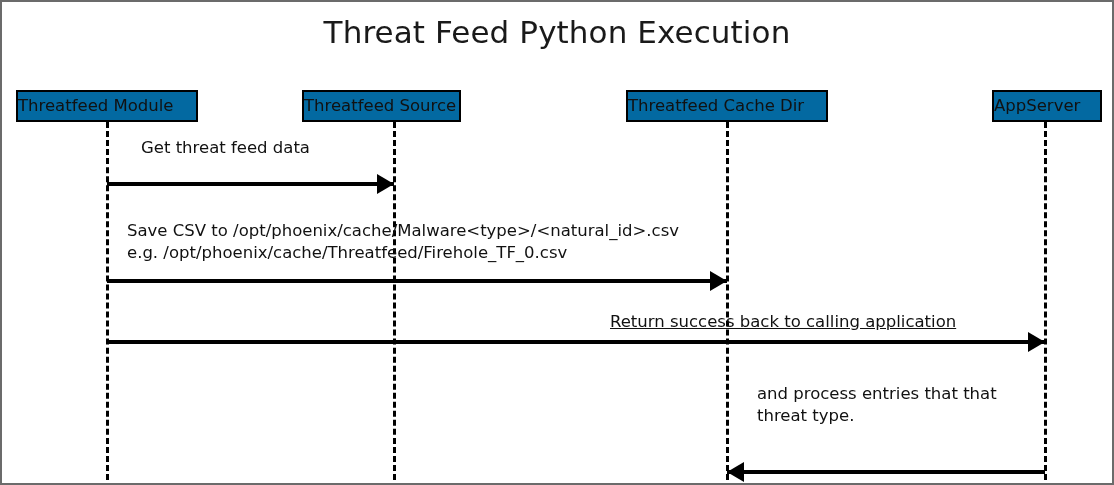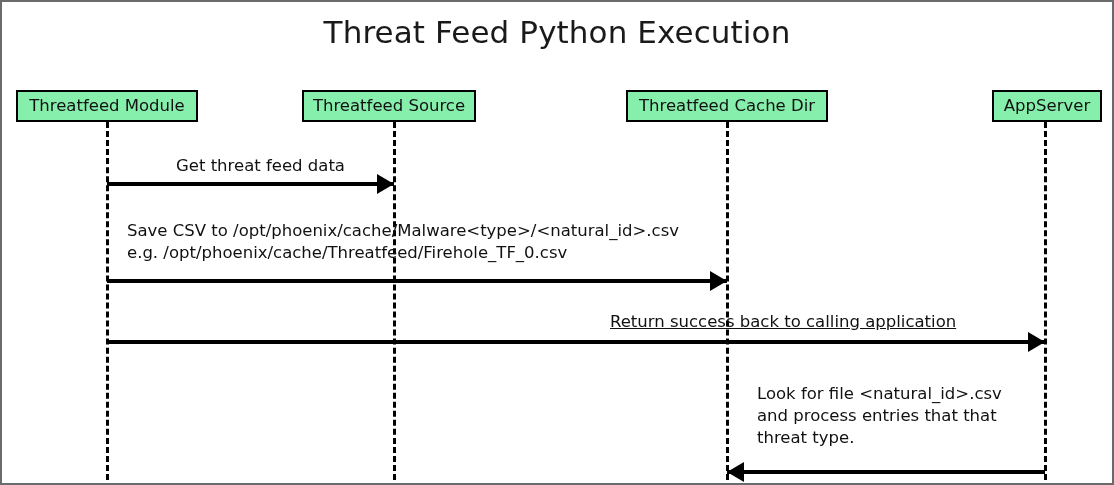--- a/index.html
+++ b/index.html
@@ -34,25 +34,24 @@
     color: #1a1a1a;
     white-space: nowrap;
   }
 
   
   .participant {
     position: absolute;
     top: 88px;
     height: 32px;
     border: 2px solid #000000;
-    background: #86efac;
+    background: #0369a1;
     box-sizing: border-box;
     display: flex;
     align-items: center;
-    justify-content: center;
     z-index: 5;
   }
   .participant-label {
     font-size: 16.5px;
     line-height: 1;
     color: #111111;
     white-space: nowrap;
   }
 
   
@@ -106,52 +105,52 @@
 <body>
 
 <div id="canvas">
 
   <div id="diagram-title">Threat Feed Python Execution</div>
 
   <div id="participants-layer">
       <div class="participant" style="left: 14px; width: 182px;">
         <span class="participant-label">Threatfeed Module</span>
       </div>
-      <div class="participant" style="left: 300px; width: 174px;">
+      <div class="participant" style="left: 300px; width: 159px;">
         <span class="participant-label">Threatfeed Source</span>
       </div>
       <div class="participant" style="left: 624px; width: 202px;">
         <span class="participant-label">Threatfeed Cache Dir</span>
       </div>
       <div class="participant" style="left: 990px; width: 110px;">
         <span class="participant-label">AppServer</span>
       </div>
     </div>
   <div id="lifelines-layer">
       <div class="lifeline" style="left: 104px;"></div>
       <div class="lifeline" style="left: 391px;"></div>
       <div class="lifeline" style="left: 724px;"></div>
       <div class="lifeline" style="left: 1042px;"></div>
     </div>
   <div id="messages-layer">
       <div class="message" style="left: 105px; top: 180px; width: 287px;">
         <div class="msg-line" style="width: 287px;"></div>
         <div class="arrowhead right" style="left: 270px;"></div>
       </div>
-      <div class="msg-label" style="left: 139px; top: 153px; margin-left: 35px;"><div>Get threat feed data</div></div>
+      <div class="msg-label" style="left: 139px; top: 135px;"><div>Get threat feed data</div></div>
       <div class="message" style="left: 105px; top: 277px; width: 620px;">
         <div class="msg-line" style="width: 620px;"></div>
         <div class="arrowhead right" style="left: 603px;"></div>
       </div>
       <div class="msg-label" style="left: 125px; top: 218px;"><div>Save CSV to /opt/phoenix/cache/Malware&lt;type&gt;/&lt;natural_id&gt;.csv</div><div>e.g. /opt/phoenix/cache/Threatfeed/Firehole_TF_0.csv</div></div>
       <div class="message" style="left: 105px; top: 338px; width: 938px;">
         <div class="msg-line" style="width: 938px;"></div>
         <div class="arrowhead right" style="left: 921px;"></div>
       </div>
       <div class="msg-label" style="left: 608px; top: 309px; text-decoration: underline;"><div>Return success back to calling application</div></div>
       <div class="message" style="left: 725px; top: 468px; width: 318px;">
         <div class="msg-line" style="width: 318px;"></div>
         <div class="arrowhead left" style="left: 0px;"></div>
       </div>
-      <div class="msg-label" style="left: 755px; top: 381px;"><div>Look for file &lt;natural_id&gt;.csv</div><div>and process entries that that</div><div>threat type.</div></div>
+      <div class="msg-label" style="left: 755px; top: 381px;"><div>and process entries that that</div><div>threat type.</div></div>
     </div>
 
 </div>
 
 </body></html>

